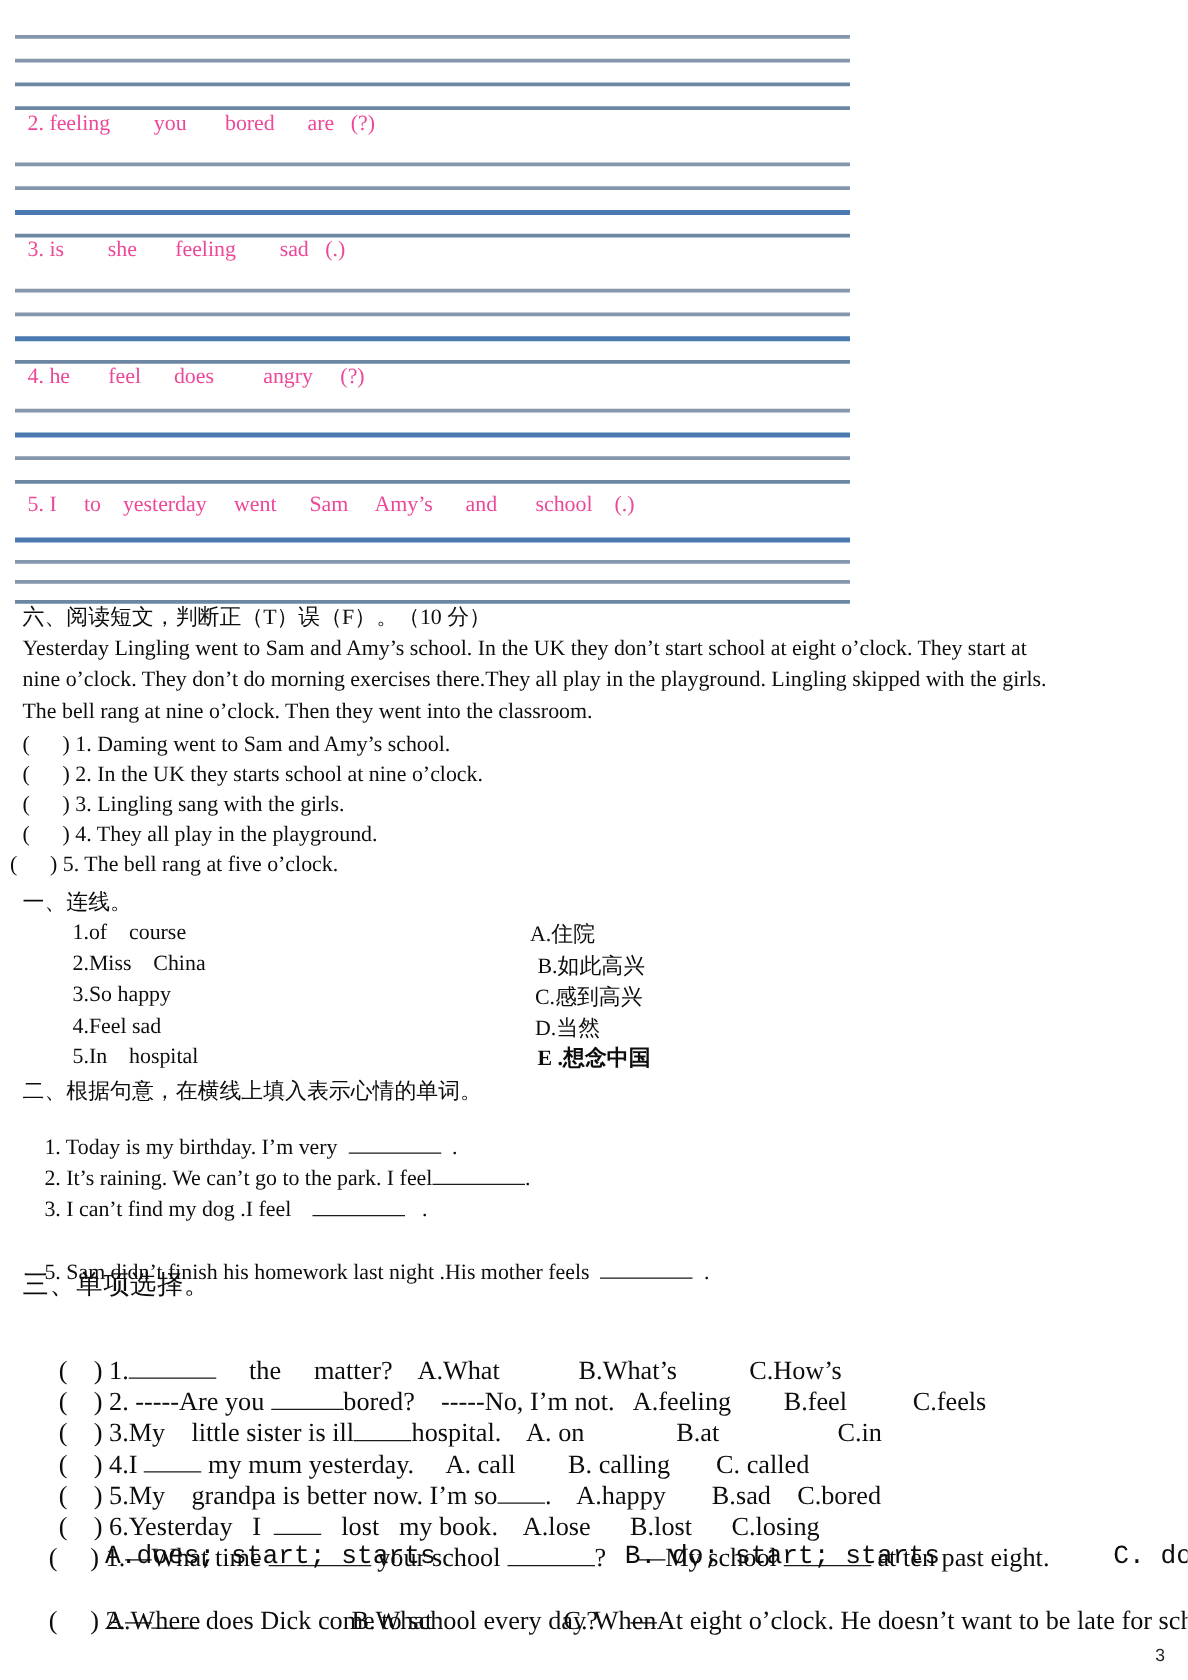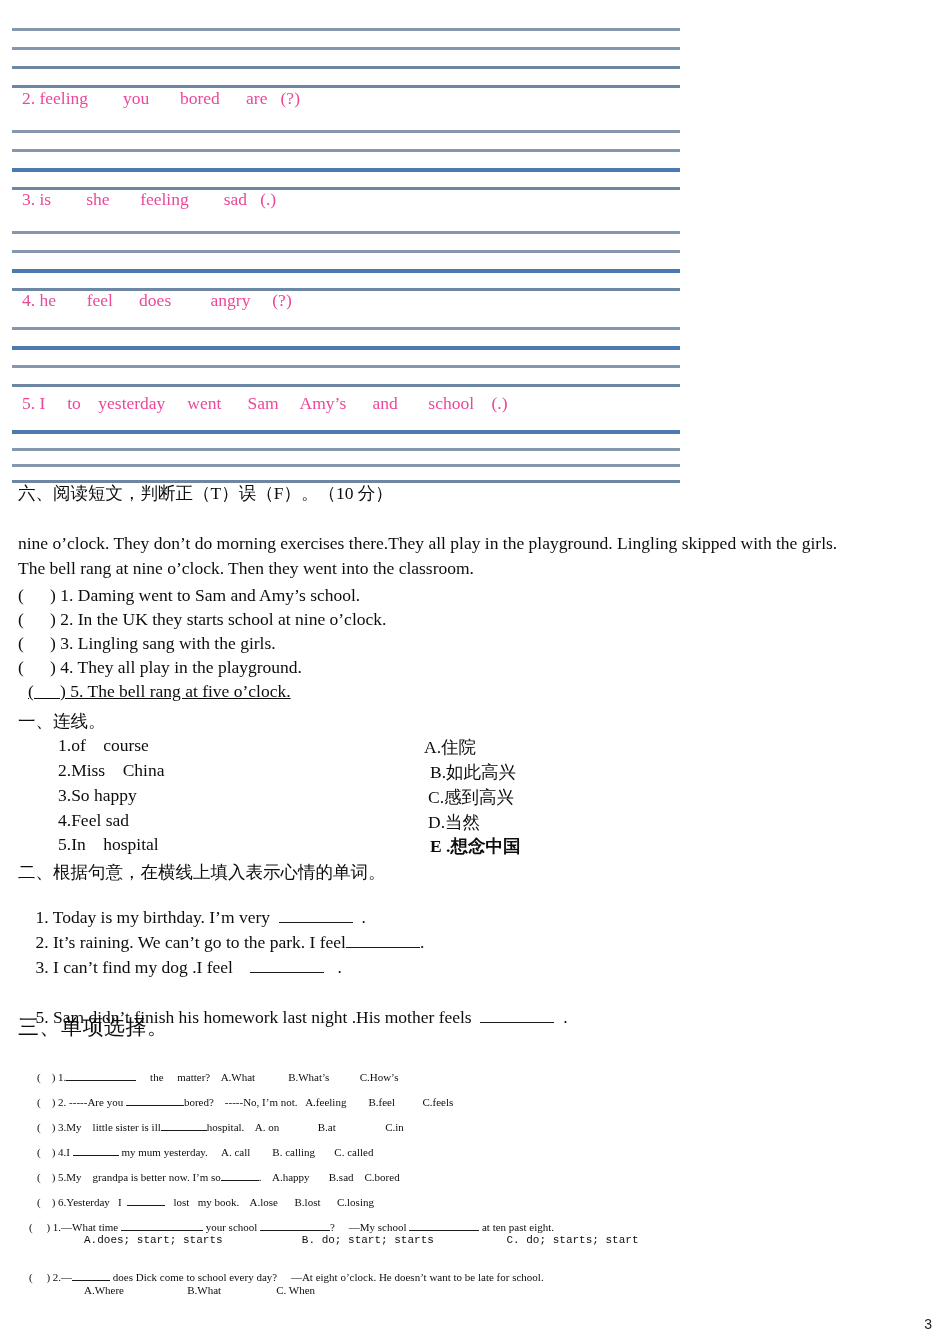--- a/index.html
+++ b/index.html
@@ -21,21 +21,21 @@
 
   
   .order-item{position:absolute;left:22px;white-space:pre;
      font-size:17.5px;line-height:1;color:#ec4899;}
 
   
   .txt{position:absolute;white-space:pre;color:#0d0d0d;}
   .cn-head{font-family:"Liberation Serif","DejaVu Serif",serif;font-size:17.5px;}
   .cn-head-lg{font-family:"Liberation Sans","DejaVu Sans",sans-serif;font-size:21px;letter-spacing:.5px;}
   .body-line{font-size:17.5px;}
-  .small-line{font-size:11px;}
+  .small-line{font-size:21px;}
 
   .u{display:inline-block;border-bottom:1.6px solid #1a1a1a;vertical-align:baseline;}
   .u0{width:74px;}
   .u1{width:70px;}
   .u2{width:58px;}
   .u3{width:46px;}
   .u4{width:38px;}
   .u5{width:82px;}
 
   .pagenum{position:absolute;right:18px;bottom:12px;font-size:14px;color:#222;
@@ -84,28 +84,29 @@
 
   <div class="linegroup" style="top:430px;">
     <div class="wline thick" style="top:0px;"></div>
     <div class="wline thin" style="top:18px;"></div>
     <div class="wline thin" style="top:34px;"></div>
     <div class="wline med" style="top:50px;"></div>
   </div>
 
   <div class="txt cn-head" style="left:18px;top:481px;">六、阅读短文，判断正（T）误（F）。（10 分）</div>
 
+  <div class="txt body-line" style="left:18px;top:508px;">Yesterday Lingling went to Sam and Amy’s school. In the UK they don’t start school at eight o’clock. They start at</div>
   <div class="txt body-line" style="left:18px;top:533px;">nine o’clock. They don’t do morning exercises there.They all play in the playground. Lingling skipped with the girls.</div>
   <div class="txt body-line" style="left:18px;top:558px;">The bell rang at nine o’clock. Then they went into the classroom.</div>
 
   <div class="txt body-line" style="left:18px;top:585px;">(      ) 1. Daming went to Sam and Amy’s school.</div>
   <div class="txt body-line" style="left:18px;top:609px;">(      ) 2. In the UK they starts school at nine o’clock.</div>
   <div class="txt body-line" style="left:18px;top:633px;">(      ) 3. Lingling sang with the girls.</div>
   <div class="txt body-line" style="left:18px;top:657px;">(      ) 4. They all play in the playground.</div>
-  <div class="txt body-line" style="left:28px;top:681px;text-decoration:underline;">(      ) 5. The bell rang at five o’clock.</div>
+  <div class="txt body-line" style="left:8px;top:681px;">(      ) 5. The bell rang at five o’clock.</div>
 
   <div class="txt cn-head" style="left:18px;top:709px;">一、连线。</div>
 
   <div class="txt body-line" style="left:58px;top:735px;">1.of    course</div>
   <div class="txt body-line" style="left:58px;top:760px;">2.Miss    China</div>
   <div class="txt body-line" style="left:58px;top:785px;">3.So happy</div>
   <div class="txt body-line" style="left:58px;top:810px;">4.Feel sad</div>
   <div class="txt body-line" style="left:58px;top:834px;">5.In    hospital</div>
 
   <div class="txt body-line" style="left:424px;top:735px;">A.住院</div>

